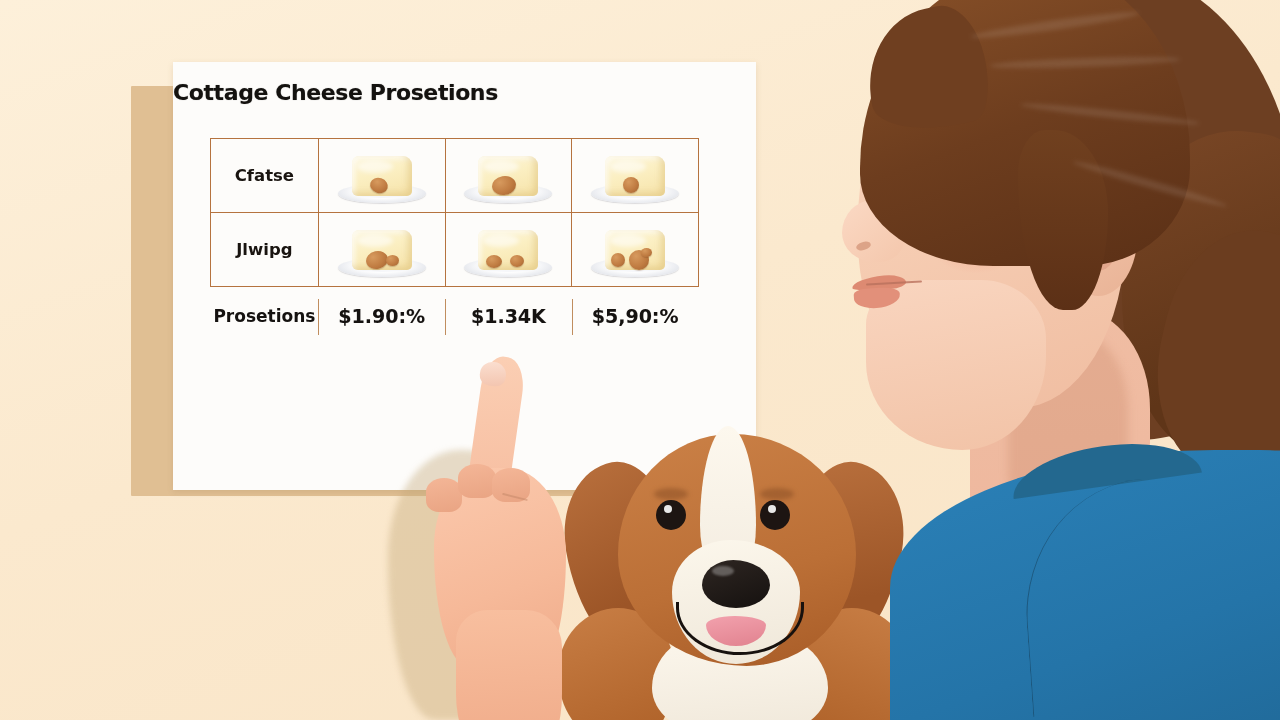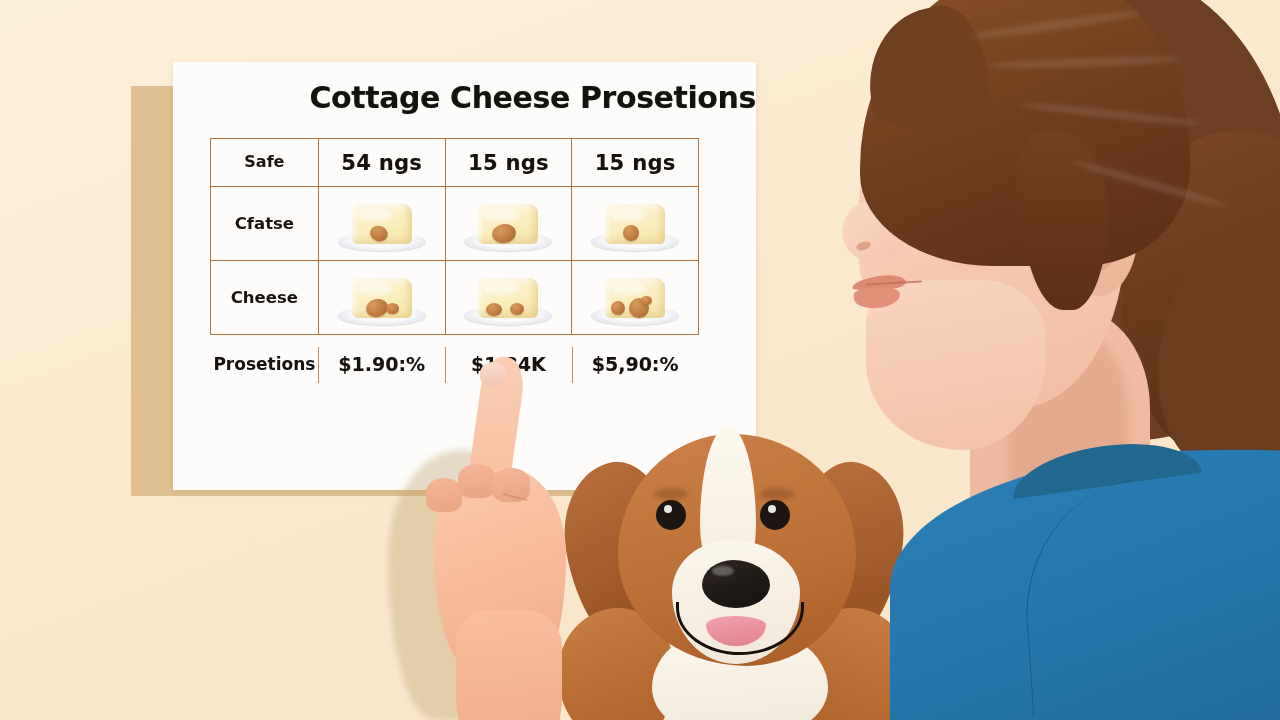--- a/index.html
+++ b/index.html
@@ -17,22 +17,22 @@
   
   .poster-shadow{
     position:absolute;left:131px;top:86px;width:600px;height:410px;
     background:#e0bf93;border-radius:1px;
   }
   .poster{
     position:absolute;left:173px;top:62px;width:583px;height:428px;
     background:#fdfcfa;box-shadow:0 2px 6px rgba(140,110,70,.16);
   }
   .poster-title{
-    position:absolute;left:0;right:0;top:18px;text-align:right;
-    font-size:30px;font-weight:bold;color:#14120f;letter-spacing:-.4px;
+    position:absolute;left:0;right:0;top:18px;text-align:left;
+    font-size:22px;font-weight:bold;color:#14120f;letter-spacing:-.4px;
     font-family:"DejaVu Sans",sans-serif;
     text-shadow:0 0 1px rgba(0,0,0,.35);
   }
 
   
   .tbl{position:absolute;left:37px;top:76px;width:489px;border-collapse:collapse;}
   .tbl td,.tbl th{border:1.4px solid #b5733f;padding:0;vertical-align:middle;text-align:center;}
   .col-lbl{width:107px;}
   .col-d{width:127px;}
 
@@ -219,26 +219,20 @@
 
 <div id="scene">
   <div class="wall"></div>
 
   <div class="poster-shadow"></div>
   <div class="poster">
     <div class="poster-title">Cottage Cheese Prosetions</div>
 
     <table class="tbl">
       <tbody>
-          <tr class="hdr-row">
-        <td class="col-lbl lbl-cell">Safe</td>
-        <td class="col-d hdr-cell">54 ngs</td>
-        <td class="col-d hdr-cell">15 ngs</td>
-        <td class="col-d hdr-cell">15 ngs</td>
-      </tr>
 
 
       <tr class="body-row">
         <td class="col-lbl lbl-cell row-lbl">Cfatse</td>
         <td class="col-d">
           <div class="dish">
             <div class="plate"></div>
                 <div class="plate-in"></div>
                 <div class="block"></div>
             <div class="bit" style="left:34px;bottom:12px;width:18px;height:15px;transform:rotate(18deg);"></div>
@@ -256,21 +250,21 @@
           <div class="dish">
             <div class="plate"></div>
                 <div class="plate-in"></div>
                 <div class="block"></div>
             <div class="bit" style="left:34px;bottom:12px;width:16px;height:16px;"></div>
           </div>
         </td>
       </tr>
 
       <tr class="body-row">
-        <td class="col-lbl lbl-cell row-lbl">Cheese</td>
+        <td class="col-lbl lbl-cell row-lbl">Jlwipg</td>
         <td class="col-d">
           <div class="dish">
             <div class="plate"></div>
                 <div class="plate-in"></div>
                 <div class="block"></div>
             <div class="bit" style="left:30px;bottom:10px;width:22px;height:18px;transform:rotate(-12deg);"></div>
             <div class="bit" style="left:50px;bottom:13px;width:13px;height:11px;"></div>
           </div>
         </td>
         <td class="col-d">

